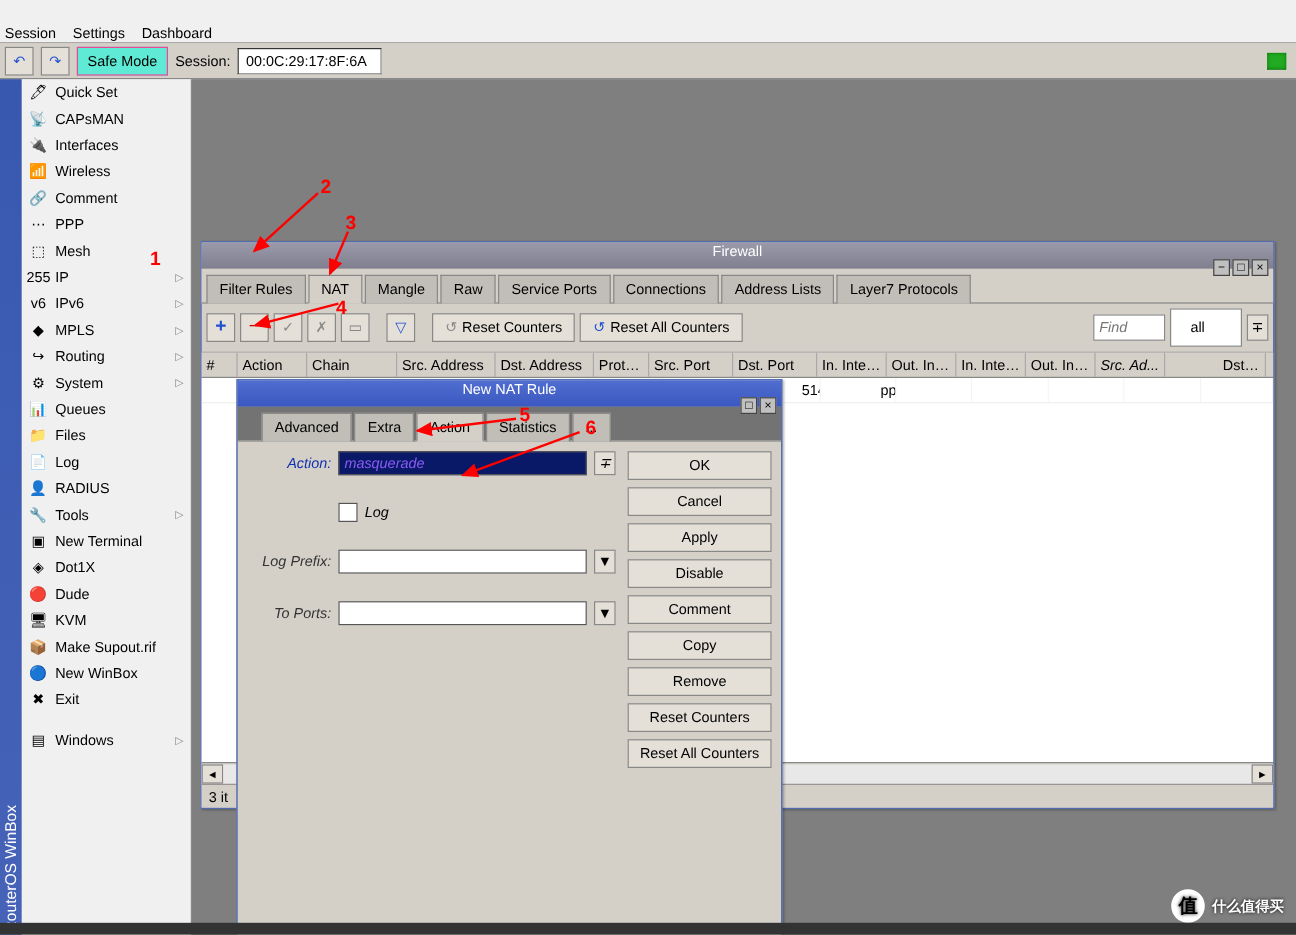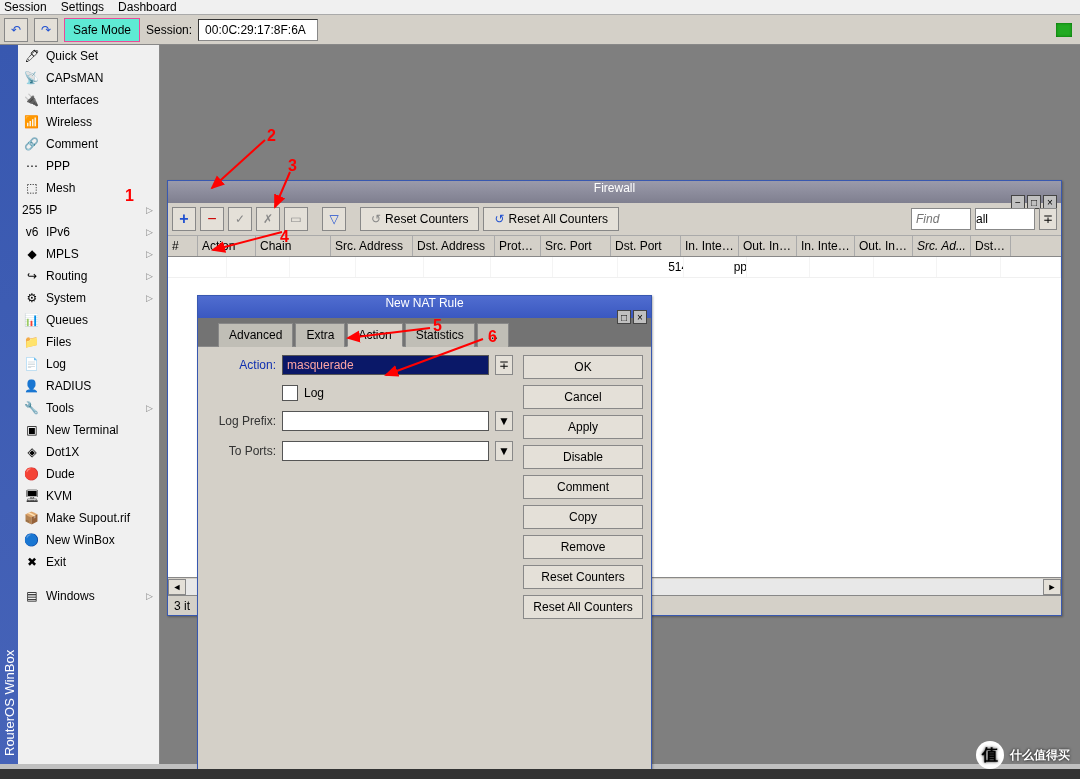--- a/index.html
+++ b/index.html
@@ -1,18 +1,18 @@
 <!DOCTYPE html>
 <html><head>
 <meta charset="utf-8">
 <style>
 * { box-sizing: border-box; margin: 0; padding: 0; font-family: Tahoma, Arial, sans-serif; font-size: 12px; }
 body { width: 1080px; height: 779px; background: #c0c0c0; overflow: hidden; position: relative; }
 
-.menubar { height: 15px; background: #f0f0f0; display: flex; align-items: flex-end; padding: 0 4px; gap: 14px; border-bottom: 1px solid #aaa;}
+.menubar { height: 36px; background: #f0f0f0; display: flex; align-items: flex-end; padding: 0 4px; gap: 14px; border-bottom: 1px solid #aaa;}
 .menubar span { cursor: default; }
 
 .toolbar { height: 30px; background: #d4d0c8; display: flex; align-items: center; gap: 6px; padding: 0 4px; border-bottom: 1px solid #888;}
 .tbtn { width:24px; height:24px; background: #e4e0d8; border: 1px solid #888; display:flex; align-items:center; justify-content:center; cursor:pointer; position: relative;}
 .tbtn-wide { height:24px; padding: 0 8px; background: #5eead4; border: 1px solid #ec4899; display:flex; align-items:center; cursor:pointer;}
 .session-box { height:22px; border: 1px inset #888; background:#fff; padding:2px 6px; display:flex; align-items:center; min-width: 120px;}
 .status-led { width:16px; height:14px; background: #2a2; margin-left:auto; margin-right:4px; box-shadow: inset 0 0 3px #060;}
 
 .main { display:flex; height: calc(779px - 60px); position: relative; }
 .vtab { width:18px; background: linear-gradient(#4663b8,#3858b0); color:#fff; writing-mode: vertical-rl; transform: rotate(180deg); display:flex; align-items:center; justify-content:flex-start; padding: 8px 0; font-size:13px;}
@@ -31,44 +31,44 @@
 .win-btn { width:14px; height:14px; background:#c0c0c0; border:1px solid #444; display:flex; align-items:center; justify-content:center; font-size:10px; color:#000; cursor:pointer;}
 
 .fw-tabs { display:flex; background:#d4d0c8; border-bottom:1px solid #888; padding-top:4px; padding-left:4px; gap:2px;}
 .fw-tab { padding:4px 10px; background:#c0beb6; border:1px solid #888; border-bottom:none; cursor:pointer; position:relative; top:1px;}
 .fw-tab.active { background:#d4d0c8; border-bottom:1px solid #d4d0c8; }
 
 .fw-toolbar { display:flex; align-items:center; padding:4px; gap:4px; border-bottom:1px solid #aaa;}
 .icon-btn { width:24px; height:24px; border:1px solid #888; background:#e4e0d8; display:flex; align-items:center; justify-content:center; cursor:pointer;}
 .long-btn { height:24px; padding:0 10px; border:1px solid #888; background:#e4e0d8; display:flex; align-items:center; gap:4px; cursor:pointer;}
 .find-box { margin-left:auto; height:22px; border:1px solid #888; background:#fff; color:#aaa; font-style:italic; padding:0 4px; width:60px;}
-.combo-box { height:22px; border:1px solid #888; background:#fff; display:flex; align-items:center; padding:0 0; width:60px;}
+.combo-box { height:32px; border:1px solid #888; background:#fff; display:flex; align-items:center; padding:0 16px; width:60px;}
 .combo-arrow { width:18px; height:22px; border:1px solid #888; background:#e4e0d8; display:flex; align-items:center; justify-content:center; cursor:pointer;}
 
 .grid-header { display:flex; background:#d4d0c8; border-bottom:1px solid #888;}
 .grid-header > div { padding:3px 4px; border-right:1px solid #aaa; overflow:hidden; white-space:nowrap; text-overflow:ellipsis;}
 .grid-body { background:#fff; height: 320px; overflow:auto;}
 .grid-row { display:flex; border-bottom:1px solid #f0f0f0;}
 .grid-row > div { padding:3px 4px; border-right:1px solid #f4f4f4; overflow:hidden; white-space:nowrap;margin-left:46px;}
 .statusbar { height:20px; border-top:1px solid #888; background:#d4d0c8; padding:2px 6px; display:flex; align-items:center; }
 
 .dlg-tabs { display:flex; background:#737373; padding-top:4px; padding-left:20px; gap:2px;}
 .dlg-tab { padding:4px 10px; background:#c0beb6; border:1px solid #888; border-bottom:none; cursor:pointer; position:relative; top:1px;}
 .dlg-tab.active { background:#d4d0c8; border-bottom:1px solid #d4d0c8;}
 
 .dlg-body { display:flex; padding:8px; gap:10px; border-top:1px solid #888;}
 .dlg-form { flex:1; }
 .dlg-buttons { width:120px; display:flex; flex-direction:column; gap:6px;}
 .dlg-btn { height:24px; border:1px solid #888; background:#e4e0d8; display:flex; align-items:center; justify-content:center; cursor:pointer;}
 
-.form-row { display:flex; align-items:center; gap:6px; margin-bottom:10px;}
+.form-row { display:flex; align-items:center; gap:6px; margin-bottom:23px;font-style:italic;}
 .form-label { width:70px; text-align:right; color:#333;}
 .form-label.blue { color:#1030b0; }
 .form-field { flex:1; height:20px; border:1px solid #555; background:#fff; display:flex; align-items:center; padding:0 4px;}
-.form-field.dark { background:#0a1868; color:#fca5a5;}
+.form-field.dark { background:#0a1868; color:#8b5cf6;}
 .field-arrow { width:18px; height:20px; border:1px solid #888; background:#e4e0d8; display:flex; align-items:center; justify-content:center; cursor:pointer;}
 .checkbox { width:16px; height:16px; border:1px solid #555; background:#fff; }
 
 .annot { position:absolute; color:#ff0000; font-size:16px; font-weight:bold; pointer-events:none; }
 .arrow { stroke:#ff0000; stroke-width:2; fill:none; }
 .arrowhead { fill:#ff0000; }
 
 .wm-badge { position:absolute; right:10px; bottom:10px; display:flex; align-items:center; gap:6px; color:#fff; font-size:20px; font-weight:bold; text-shadow:0 0 3px #000;}
 .wm-circle { width:28px; height:28px; border-radius:50%; background:#fff; color:#000; display:flex; align-items:center; justify-content:center; font-weight:bold; font-size:16px;}
 
@@ -215,20 +215,30 @@
 
     <div class="window" style="left:7px; top:135px; width:895px;">
       <div class="titlebar">
         <span>Firewall</span>
         <div class="win-btns">
           <div class="win-btn">−</div>
           <div class="win-btn">□</div>
           <div class="win-btn">×</div>
         </div>
       </div>
+      <div class="fw-tabs" id="fw-tabs">
+          <div class="fw-tab">Filter Rules</div>
+          <div class="fw-tab active">NAT</div>
+          <div class="fw-tab">Mangle</div>
+          <div class="fw-tab">Raw</div>
+          <div class="fw-tab">Service Ports</div>
+          <div class="fw-tab">Connections</div>
+          <div class="fw-tab">Address Lists</div>
+          <div class="fw-tab">Layer7 Protocols</div>
+        </div>
       <div class="fw-toolbar">
         <div class="icon-btn">
             <span style="color:#2050d0;font-weight:bold;font-size:16px;">+</span>
           </div>
         <div class="icon-btn">
             <span style="color:#c00;font-size:16px;">−</span>
           </div>
         <div class="icon-btn">
             <span style="color:#888;">✓</span>
           </div>
@@ -262,21 +272,21 @@
           <div style="width: 82px;">Src. Address</div>
           <div style="width: 82px;">Dst. Address</div>
           <div style="width: 46px;">Proto...</div>
           <div style="width: 70px;">Src. Port</div>
           <div style="width: 70px;">Dst. Port</div>
           <div style="width: 58px;">In. Inter...</div>
           <div style="width: 58px;">Out. Int...</div>
           <div style="width: 58px;">In. Inter...</div>
           <div style="width: 58px;">Out. Int...</div>
           <div style="width: 58px; font-style: italic;">Src. Ad...</div>
-          <div style="width: 40px;">Dst. A</div>
+          <div style="width: 40px; margin-left: 44px;">Dst. A</div>
         </div>
       <div class="grid-body" id="grid-body">
           <div class="grid-row">
             <div style="width: 30px;"></div>
             <div style="width: 58px;"></div>
             <div style="width: 75px;"></div>
             <div style="width: 82px;"></div>
             <div style="width: 82px;"></div>
             <div style="width: 46px;"></div>
             <div style="width: 70px;"></div>

